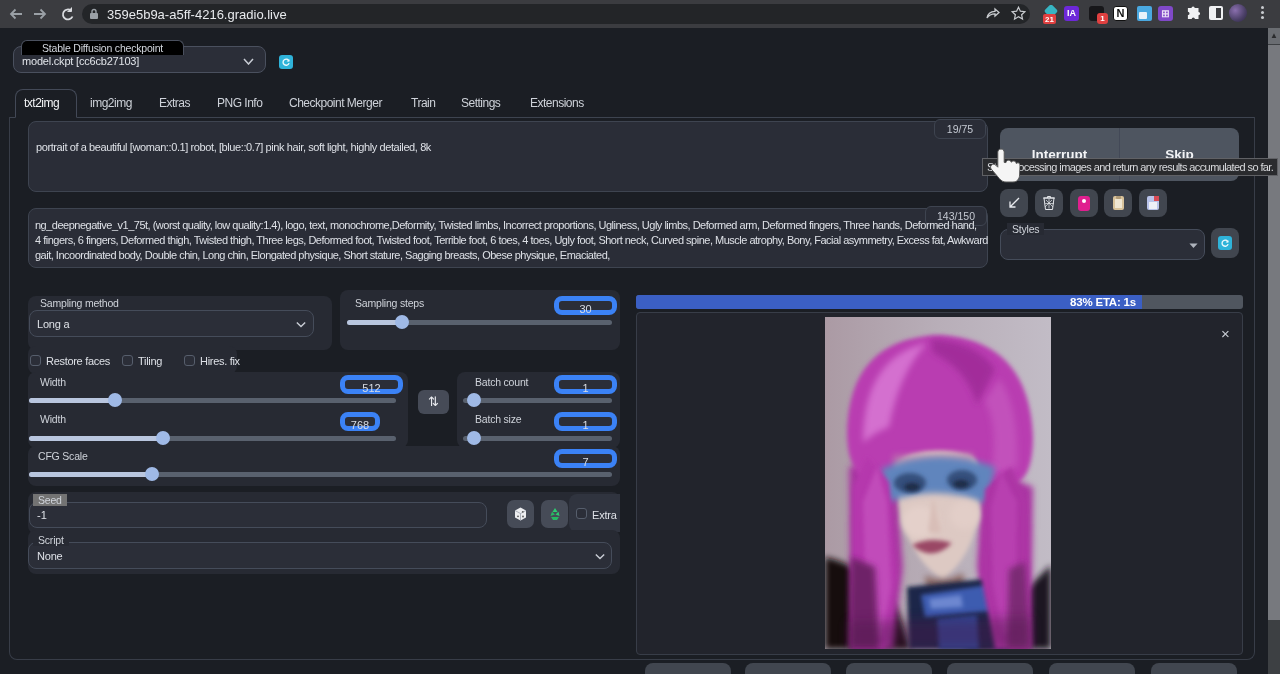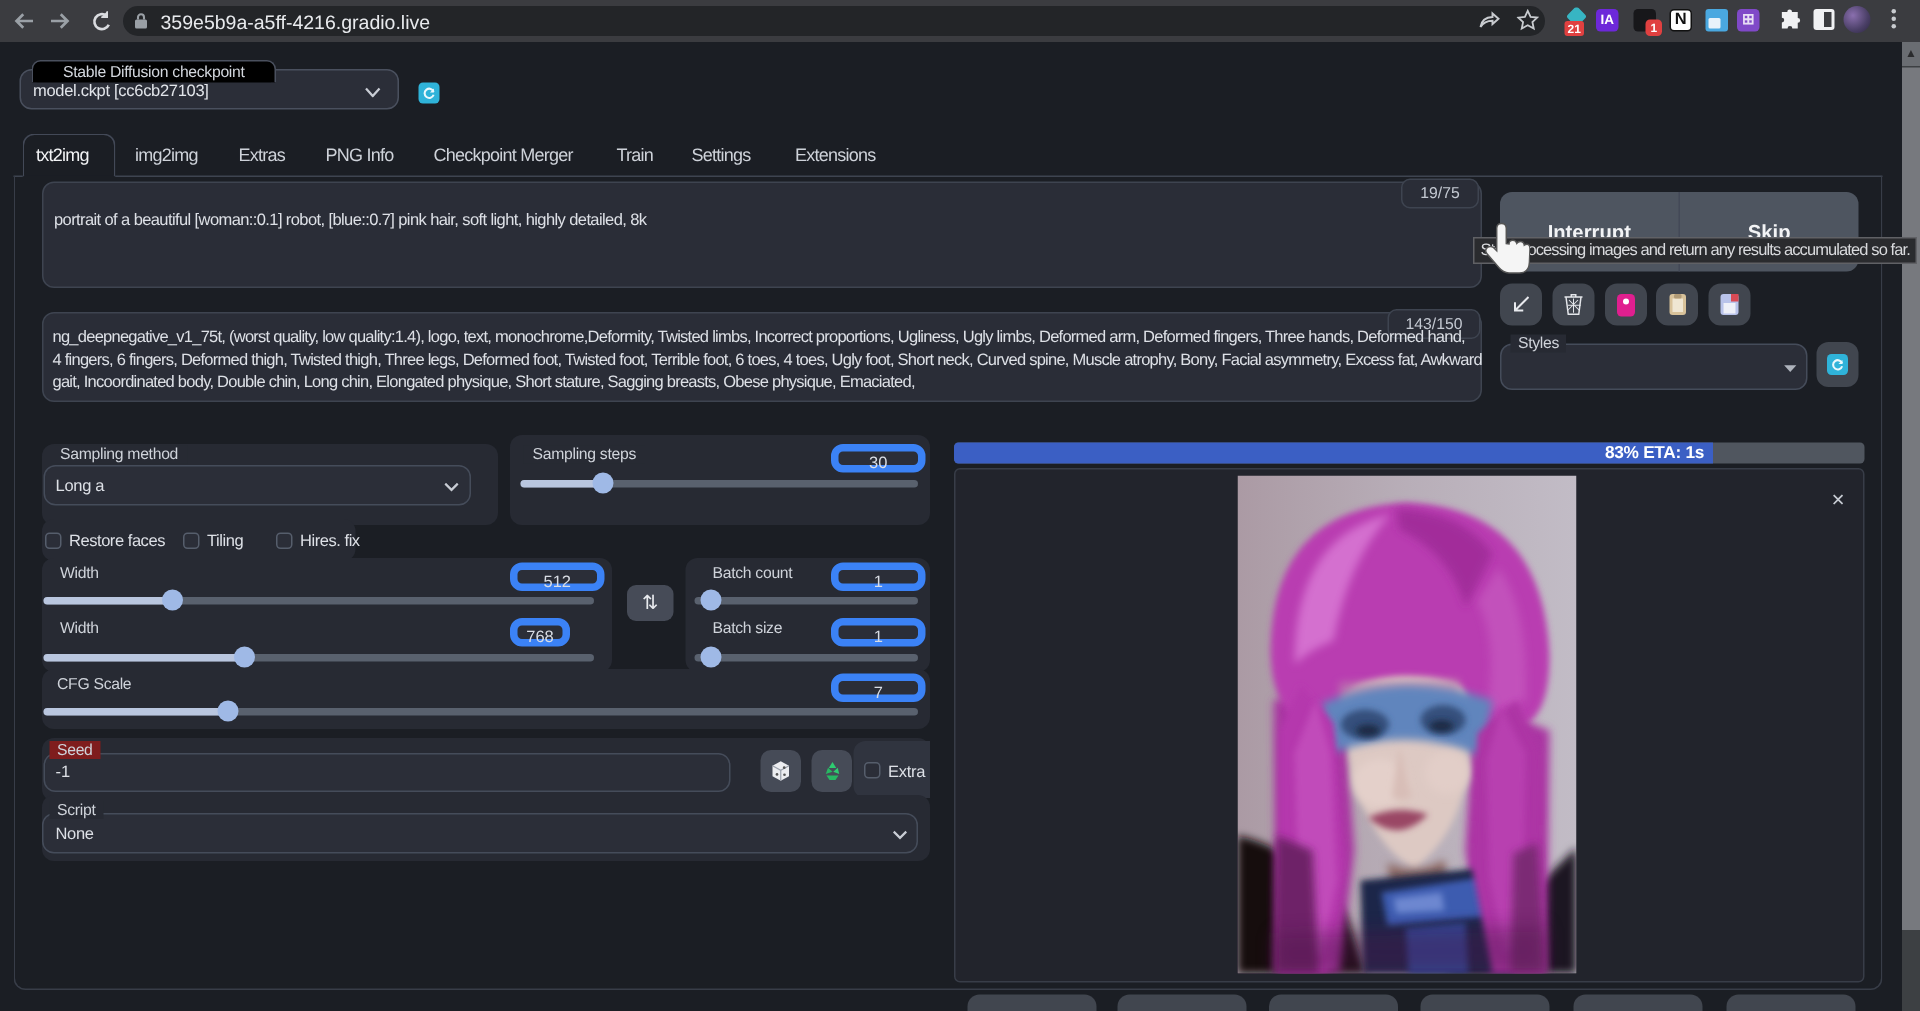--- a/index.html
+++ b/index.html
@@ -214,21 +214,21 @@
   <div class="abs" style="left:28px;top:446px;width:592px;height:40px;background:#272a33;border-radius:8px;"></div>
   <div class="abs" style="left:38px;top:450px;color:#cfd3da;font-size:10.5px;letter-spacing:-0.2px;">CFG Scale</div>
   <div class="abs numbox" style="left:554px;top:449px;width:63px;height:19px;line-height:17px;">7</div>
   <div class="track" style="left:29px;top:472px;width:583px;"></div>
   <div class="fill" style="left:29px;top:472px;width:124px;"></div>
   <div class="thumb" style="left:145px;top:467px;"></div>
 
   
   <div class="abs" style="left:28px;top:492px;width:592px;height:42px;background:#272a33;border-radius:8px;"></div>
   <div class="abs" style="left:29px;top:502px;width:458px;height:26px;background:#2b2e38;border:1px solid #454c5a;border-radius:8px;color:#dde0e6;font-size:11px;line-height:24px;padding-left:7px;">-1</div>
-  <div class="abs" style="left:33px;top:494px;padding:0 5px;background:#7f1d1d;color:#cfd3da;font-size:10.5px;letter-spacing:-0.2px;">Seed</div>
+  <div class="abs" style="left:33px;top:494px;padding:0 5px;background:#737373;color:#cfd3da;font-size:10.5px;letter-spacing:-0.2px;">Seed</div>
   <div class="abs" style="left:507px;top:500px;width:27px;height:28px;background:#464b57;border-radius:7px;"></div>
   <svg class="abs" style="left:514px;top:507px;" width="13" height="14" viewBox="0 0 13 14">
     <path d="M6.5 0.5 L12 3.5 L12 10.5 L6.5 13.5 L1 10.5 L1 3.5 Z" fill="#ecedf0"></path>
     <path d="M1 3.5 L6.5 6.5 L12 3.5 M6.5 6.5 L6.5 13.5" stroke="#9aa0ab" stroke-width="0.8" fill="none"></path>
     <circle cx="4" cy="9.3" r="0.9" fill="#555"></circle>
       <circle cx="9" cy="9.5" r="0.9" fill="#555"></circle>
       <circle cx="8.8" cy="4.8" r="0.9" fill="#555"></circle>
   </svg>
   <div class="abs" style="left:541px;top:500px;width:27px;height:28px;background:#464b57;border-radius:7px;"></div>
   <svg class="abs" style="left:547px;top:506px;" width="16" height="16" viewBox="0 0 16 16">

